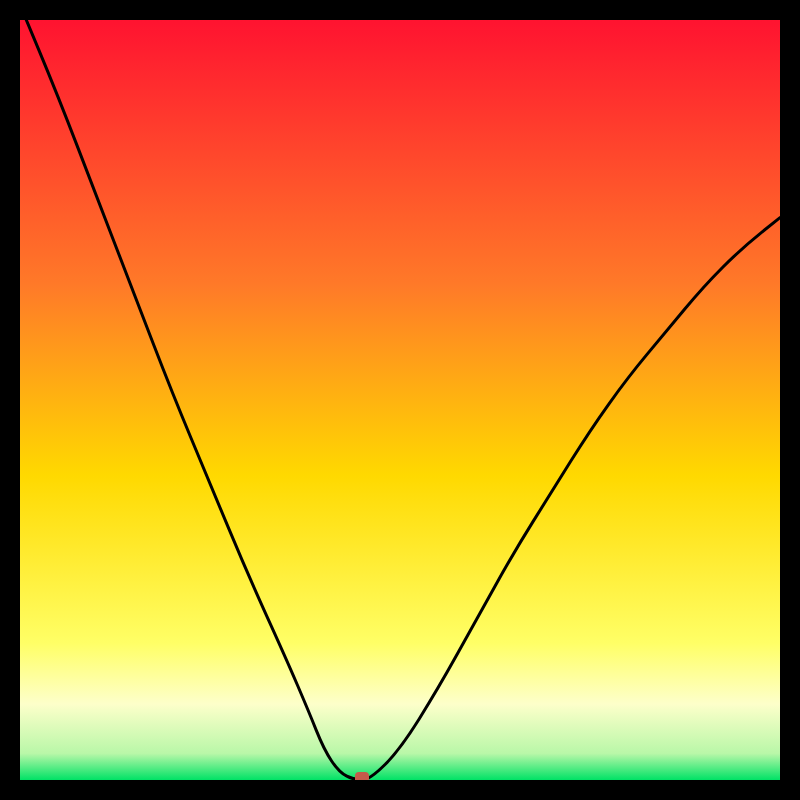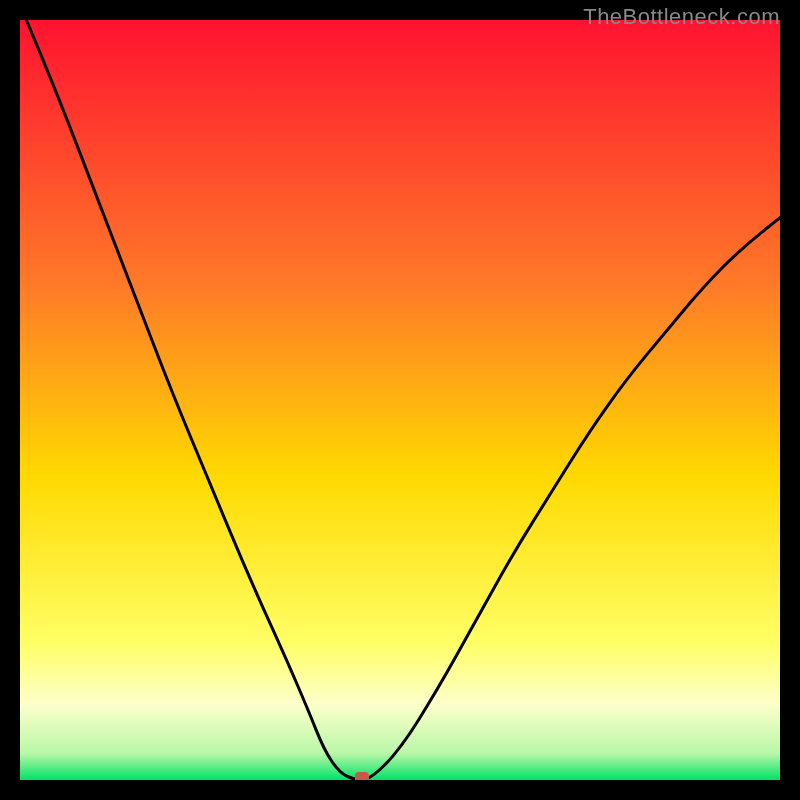--- a/index.html
+++ b/index.html
@@ -32,21 +32,20 @@
     left: 20px;
     top: 20px;
     width: 760px;
     height: 760px;
   }
 </style>
 </head>
 <body>
 
 <div class="outer">
-  <div class="watermark">TheBottleneck.com</div>
   <svg class="plot" viewBox="0 0 760 760">
     <defs>
       <linearGradient id="bg-grad" x1="0" y1="0" x2="0" y2="1">
           <stop offset="0%" stop-color="#ff1330"></stop>
           <stop offset="35%" stop-color="#ff7a28"></stop>
           <stop offset="60%" stop-color="#ffd900"></stop>
           <stop offset="82%" stop-color="#ffff66"></stop>
           <stop offset="90%" stop-color="#fdffca"></stop>
           <stop offset="96.5%" stop-color="#b9f7a8"></stop>
           <stop offset="100%" stop-color="#00e266"></stop>

